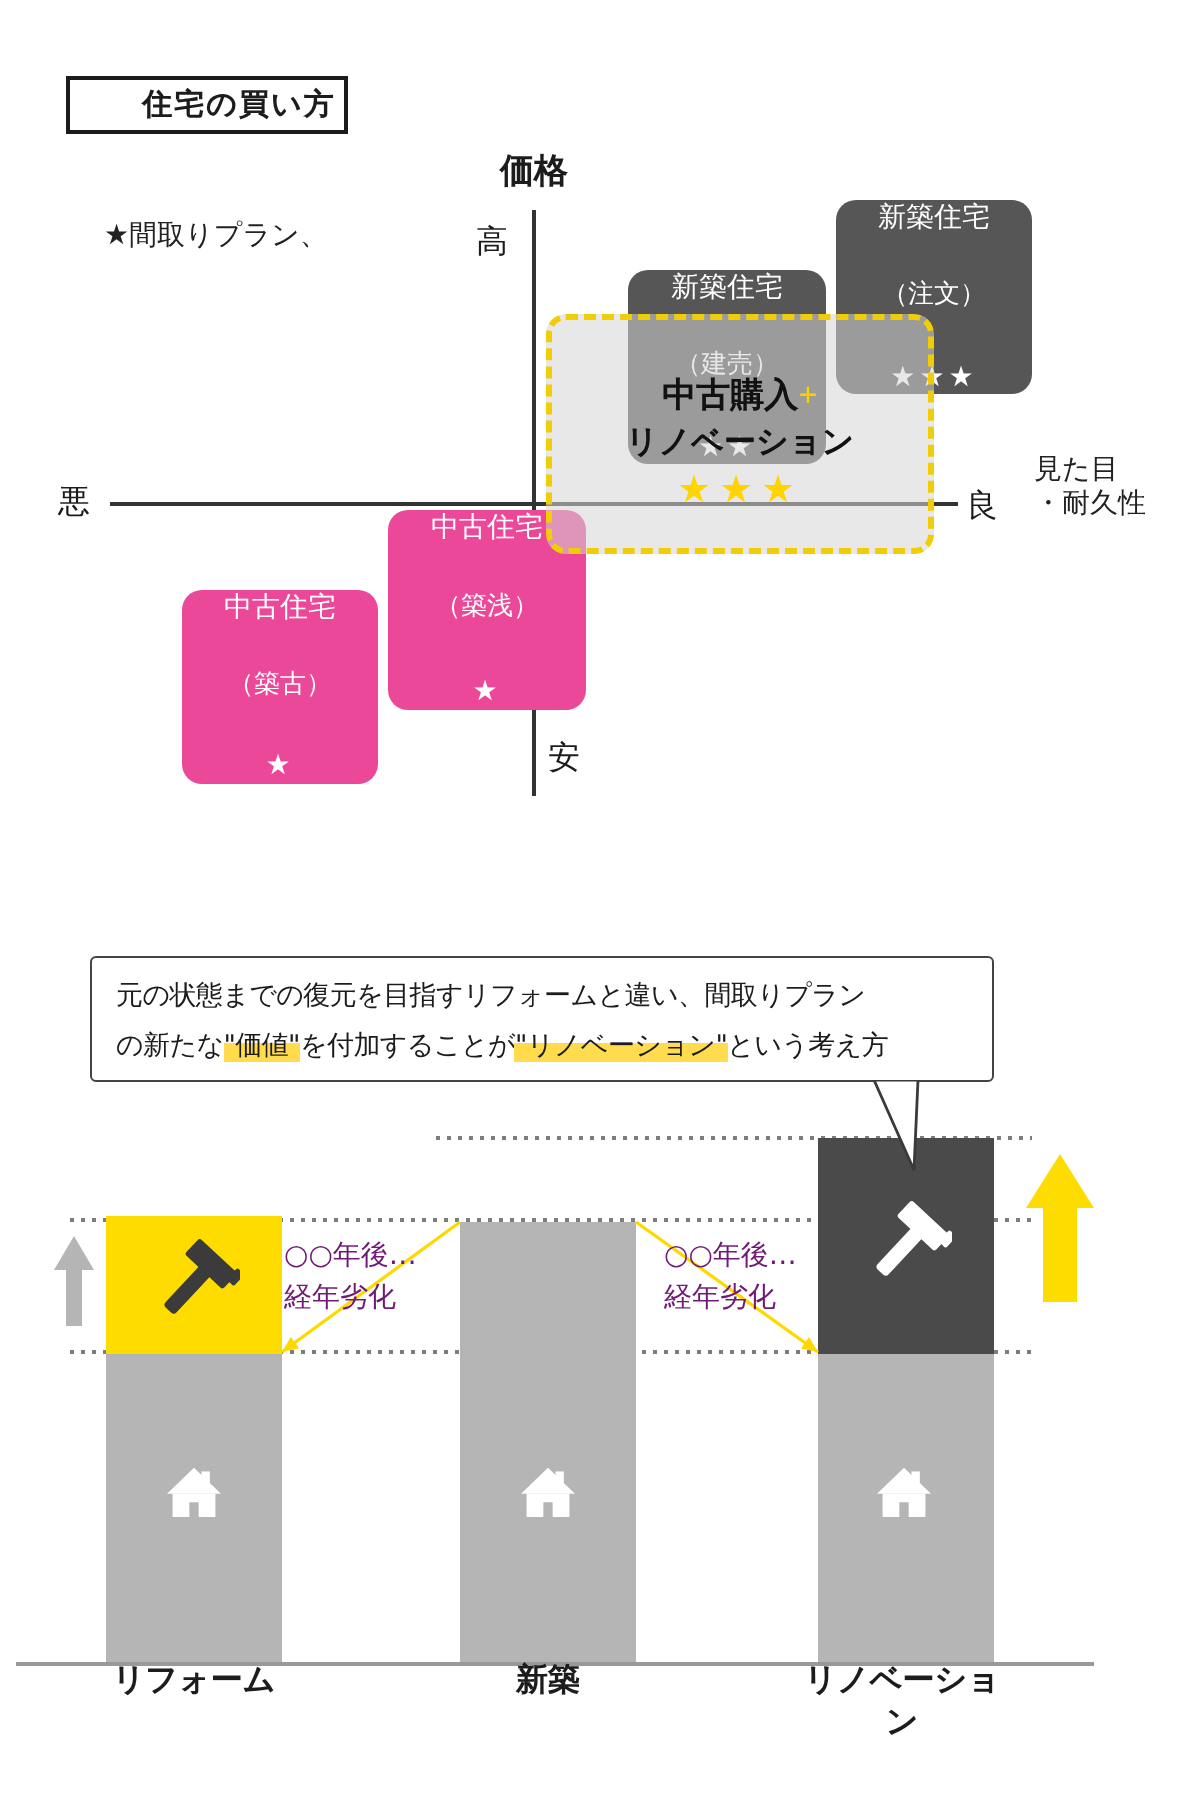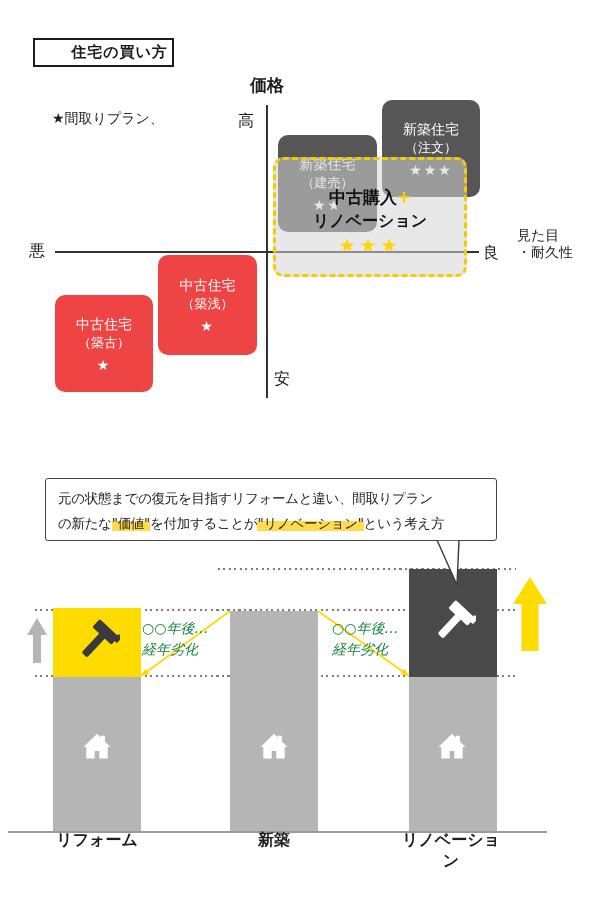--- a/index.html
+++ b/index.html
@@ -22,37 +22,37 @@
   .v-axis{left:266px;top:105px;width:2px;height:293px;background:#333;z-index:1;}
   .h-axis{left:55px;top:251px;width:424px;height:2px;background:#333;z-index:1;}
   .lbl{z-index:1;}
   .lbl-kakaku{left:230px;top:74px;width:74px;text-align:center;font-size:17px;font-weight:bold;}
   .lbl-taka{left:238px;top:111px;font-size:16px;}
   .lbl-yasu{left:274px;top:369px;font-size:16px;}
   .lbl-waru{left:29px;top:241px;font-size:16px;}
   .lbl-yoi{left:483px;top:243px;font-size:16px;}
   .lbl-mitame{left:517px;top:227px;font-size:14px;line-height:17px;color:#222;}
 
-  .pbox{border-radius:10px;z-index:2;display:flex;flex-direction:column;align-items:center;justify-content:center;
-    color:#fff;text-align:center;}
+  .pbox{border-radius:10px;z-index:2;display:flex;flex-direction:column;align-items:center;justify-content:space-between;
+    color:#fff;text-align:center;margin-left:36px;}
   .pbox .bname{font-size:14px;line-height:19px;}
   .pbox .bsub{font-size:13px;line-height:18px;}
   .pbox .bstars{font-size:14px;letter-spacing:2px;margin-top:5px;}
   .pbox-dark{background:#565656;}
-  .pbox-gray{background:#ef4444;}
+  .pbox-gray{background:#ec4899;font-family:Liberation Serif, serif;}
   .box-chumon{left:382px;top:100px;width:98px;height:97px;}
   .box-tateuri{left:278px;top:135px;width:99px;height:97px;}
   .box-chikuasa{left:158px;top:255px;width:99px;height:100px;}
   .box-chikuko{left:55px;top:295px;width:98px;height:97px;}
 
   .overlay-rect{left:273px;top:157px;width:194px;height:120px;z-index:3;
     border:3px dashed #f2cd05;border-radius:10px;background:rgba(214,214,214,0.55);}
 
   .pick{left:285px;top:186px;width:170px;z-index:4;text-align:center;}
-  .pick .p1{font-size:17px;font-weight:800;color:#111;}
+  .pick .p1{font-size:17px;font-weight:800;color:#111;font-family:Liberation Serif, serif;}
   .pick .plus{color:#ffd000;font-weight:800;font-size:17px;}
   .pick .p2{font-size:16px;font-weight:800;color:#111;margin-top:2px;}
   .pick .pstars{font-size:19px;color:#ffd400;letter-spacing:4px;margin-top:2px;}
 
   
   .callout{left:45px;top:478px;width:452px;height:63px;border:1.5px solid #444;border-radius:3px;
     background:#fff;z-index:4;padding:7px 0 0 12px;font-size:13.5px;line-height:25px;color:#1c1c1c;letter-spacing:-0.3px;}
   .hl{background:linear-gradient(transparent 40%,#ffdb4d 40%);}
   .callout-tail{left:436px;top:540px;z-index:5;}
 
@@ -62,21 +62,21 @@
   .dot2{left:35px;top:609px;width:481px;}
   .dot3{left:35px;top:675px;width:481px;}
   .bar{z-index:2;}
   .bar-gray{background:#b5b5b5;}
   .bar-reform-gray{left:53px;top:677px;width:88px;height:155px;}
   .bar-reform-plus{left:53px;top:608px;width:88px;height:69px;background:#ffdc00;}
   .bar-shinchiku{left:230px;top:611px;width:88px;height:221px;}
   .bar-renov-gray{left:409px;top:677px;width:88px;height:155px;}
   .bar-renov-plus{left:409px;top:569px;width:88px;height:108px;background:#4a4a4a;}
   .diag-svg{left:0;top:550px;z-index:3;pointer-events:none;}
-  .aging{z-index:3;font-size:14px;line-height:21px;color:#15803d;font-style:italic;}
+  .aging{z-index:3;font-size:14px;line-height:21px;color:#701a75;}
   .aging-left{left:142px;top:618px;width:86px;}
   .aging-right{left:332px;top:618px;width:86px;}
   .icon{z-index:3;}
   .baseline{left:8px;top:831px;width:539px;height:2px;background:#999;z-index:2;}
   .bar-label{top:830px;font-size:16px;font-weight:bold;text-align:center;z-index:2;font-family:Liberation Serif, serif;}
   .bl-reform{left:47px;width:100px;}
   .bl-shin{left:224px;width:100px;}
   .bl-renov{left:395px;width:112px;}
 </style>
 </head>

